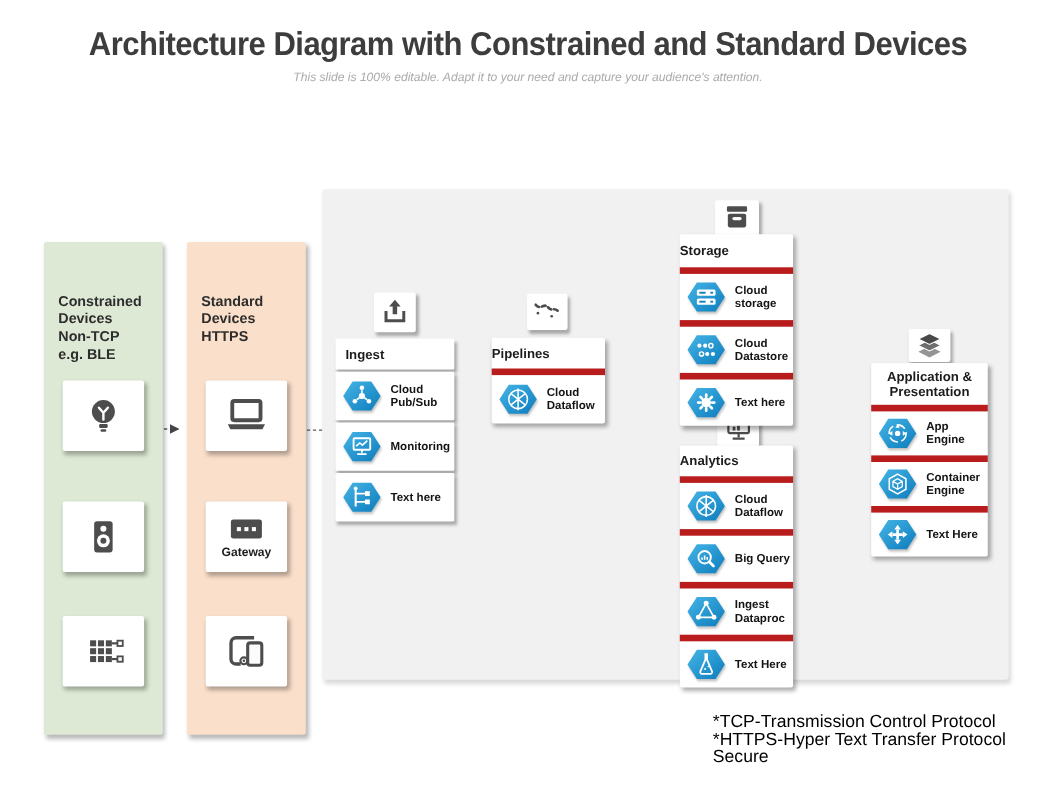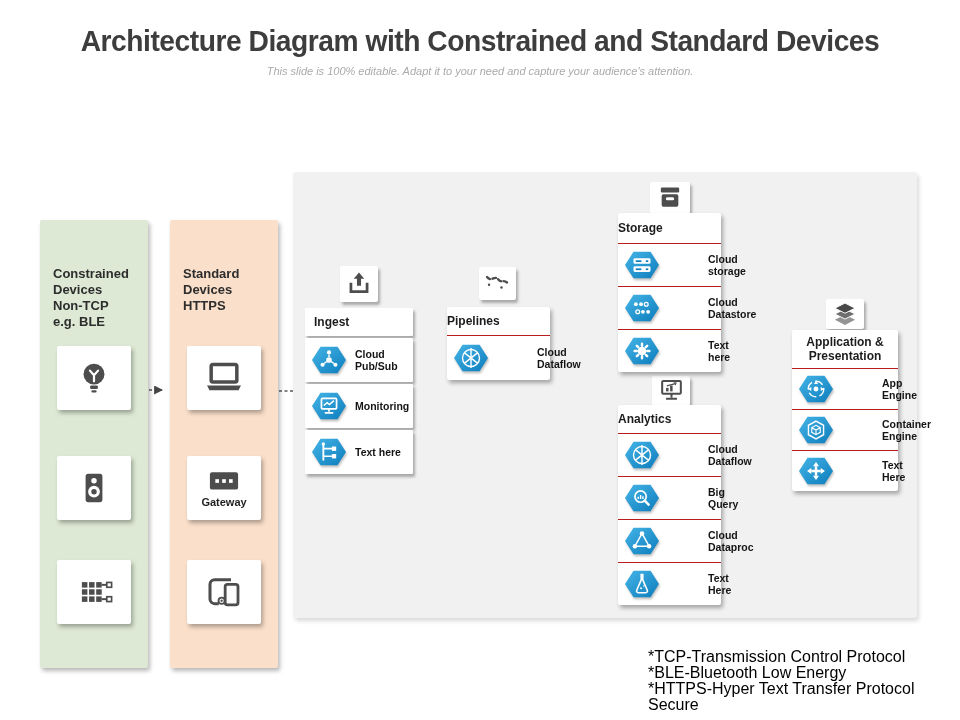--- a/index.html
+++ b/index.html
@@ -26,21 +26,21 @@
 
   .canvas{position:absolute;left:293px;top:172px;width:624px;height:446px;border-radius:3px;
           background:var(--canvas-bg,#f1f1f1);box-shadow:2px 3px 4px rgba(0,0,0,.15);}
 
   .mini-card{position:absolute;background:#fff;border-radius:2px;
              box-shadow:2px 3px 3px rgba(0,0,0,.3);
              display:flex;align-items:center;justify-content:center;}
 
   .group{position:absolute;border-radius:2px;}
   .group.solid{background:#fff;box-shadow:2px 3px 4px rgba(0,0,0,.32);}
-  .group.solid .group-row{border-top:1px solid #b91c1c;gap:40px;}
+  .group.solid .group-row{border-top:6px solid #b91c1c;}
   .group.spaced .group-header,.group.spaced .group-row{
       background:#fff;box-shadow:2px 3px 3px rgba(0,0,0,.3);margin-bottom:2px;border-radius:1px;}
   .group-header{height:28px;display:flex;align-items:center;justify-content:flex-start;
                 font-weight:bold;font-size:12px;color:#1c1c1c;}
   .group-header.left{justify-content:flex-start;padding-left:9px;}
   .group-header.two-line{height:38px;text-align:center;line-height:14px;padding:0 4px;}
   .group-row{height:42px;display:flex;align-items:center;padding-left:5px;}
   .group.spaced .group-row{height:44px;}
   .hex{width:38px;height:34px;flex:0 0 auto;
        filter:drop-shadow(1px 2px 1px rgba(0,0,0,.25));}
@@ -312,21 +312,21 @@
       <span class="item-label">Big Query</span>
     </div>
     <div class="group-row">
       <svg class="hex" viewBox="0 0 40 36">
         <polygon points="2,18 11,4 29,4 38,18 29,32 11,32" fill="url(#hexGrad)"></polygon>
         <path d="M20,10 L27.5,23.5 L12.5,23.5 Z" stroke="#fff" stroke-width="1.6" fill="none"></path>
         <circle cx="20" cy="10" r="2.4" fill="#fff"></circle>
         <circle cx="27.5" cy="23.5" r="2.4" fill="#fff"></circle>
         <circle cx="12.5" cy="23.5" r="2.4" fill="#fff"></circle>
       </svg>
-      <span class="item-label">Cloud Dataproc</span>
+      <span class="item-label">Ingest Dataproc</span>
     </div>
     <div class="group-row">
       <svg class="hex" viewBox="0 0 40 36">
         <polygon points="2,18 11,4 29,4 38,18 29,32 11,32" fill="url(#hexGrad)"></polygon>
         <path d="M18.3,8 L21.7,8 M19.2,8 L19.2,13.5 L14.4,24.6 A1.8,1.8 0 0 0 16.1,27.2 L23.9,27.2 A1.8,1.8 0 0 0 25.6,24.6 L20.8,13.5 L20.8,8" stroke="#fff" stroke-width="1.7" fill="none"></path>
         <circle cx="19" cy="22.5" r="1" fill="#fff"></circle>
         <circle cx="22" cy="20" r="0.8" fill="#fff"></circle>
       </svg>
       <span class="item-label">Text Here</span>
     </div>
@@ -358,17 +358,16 @@
         <polygon points="2,18 11,4 29,4 38,18 29,32 11,32" fill="url(#hexGrad)"></polygon>
         <path d="M15,18 L25,18 M20,13 L20,23" stroke="#fff" stroke-width="2.6"></path>
         <path d="M10.5,18 L15,14.8 L15,21.2 Z M29.5,18 L25,14.8 L25,21.2 Z M20,8.5 L16.8,13 L23.2,13 Z M20,27.5 L16.8,23 L23.2,23 Z" fill="#fff"></path>
       </svg>
       <span class="item-label">Text Here</span>
     </div>
   </div>
 
   <div class="footnotes">
     <div>*TCP-Transmission Control Protocol</div>
-    <div>*BLE-Bluetooth Low Energy</div>
     <div>*HTTPS-Hyper Text Transfer Protocol Secure</div>
   </div>
 
 </div>
 
 </body></html>

